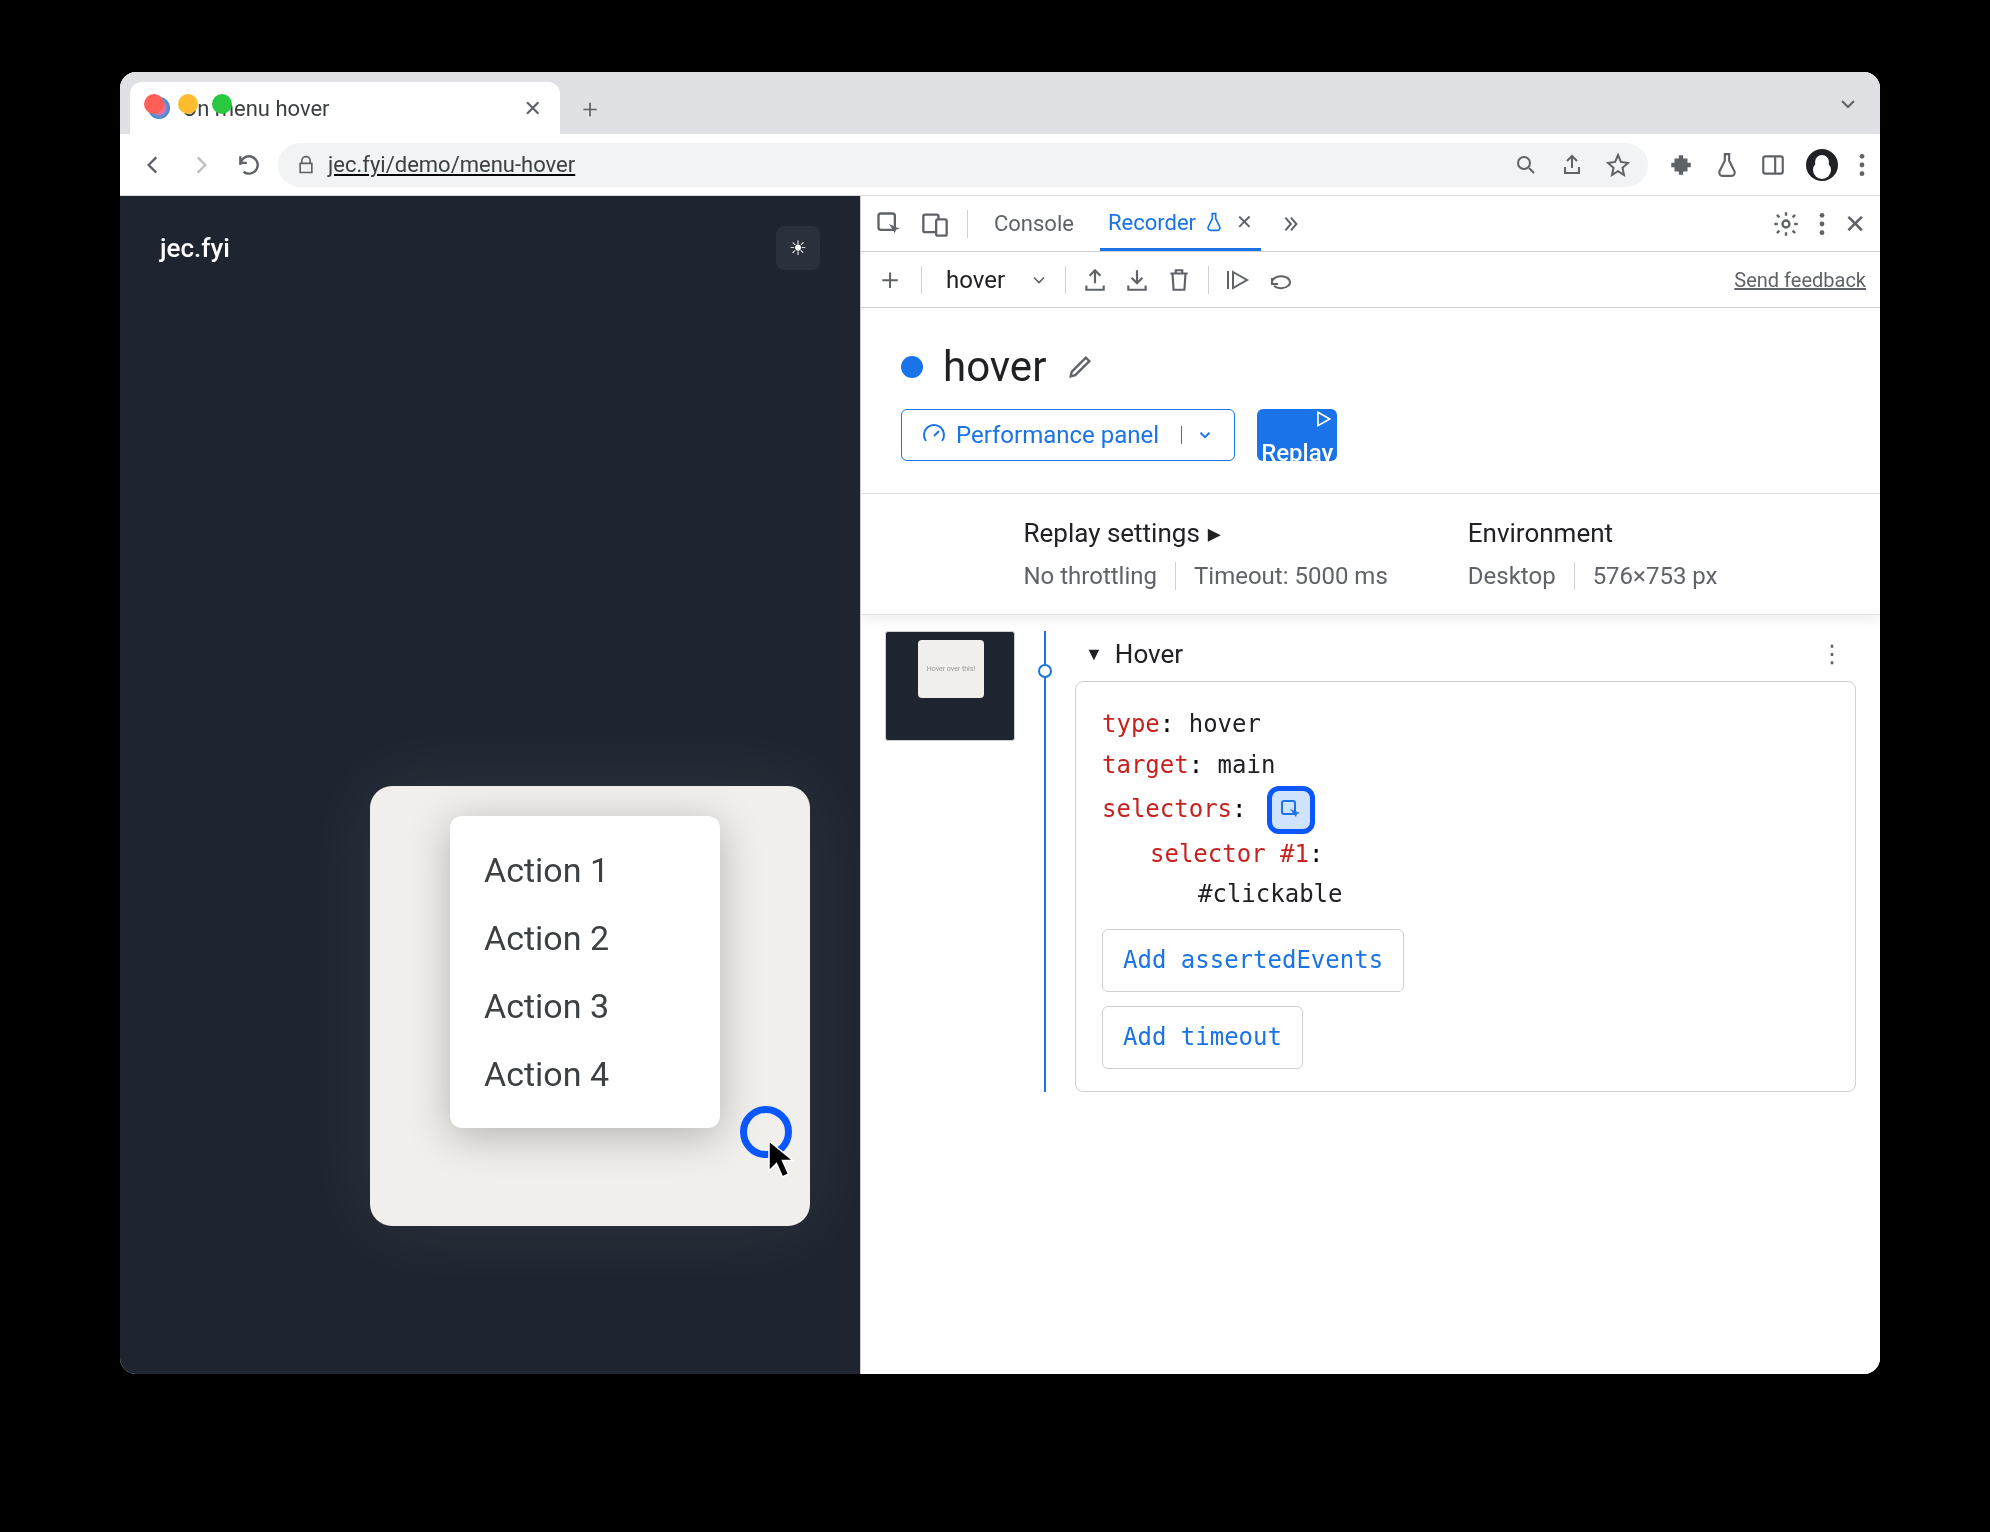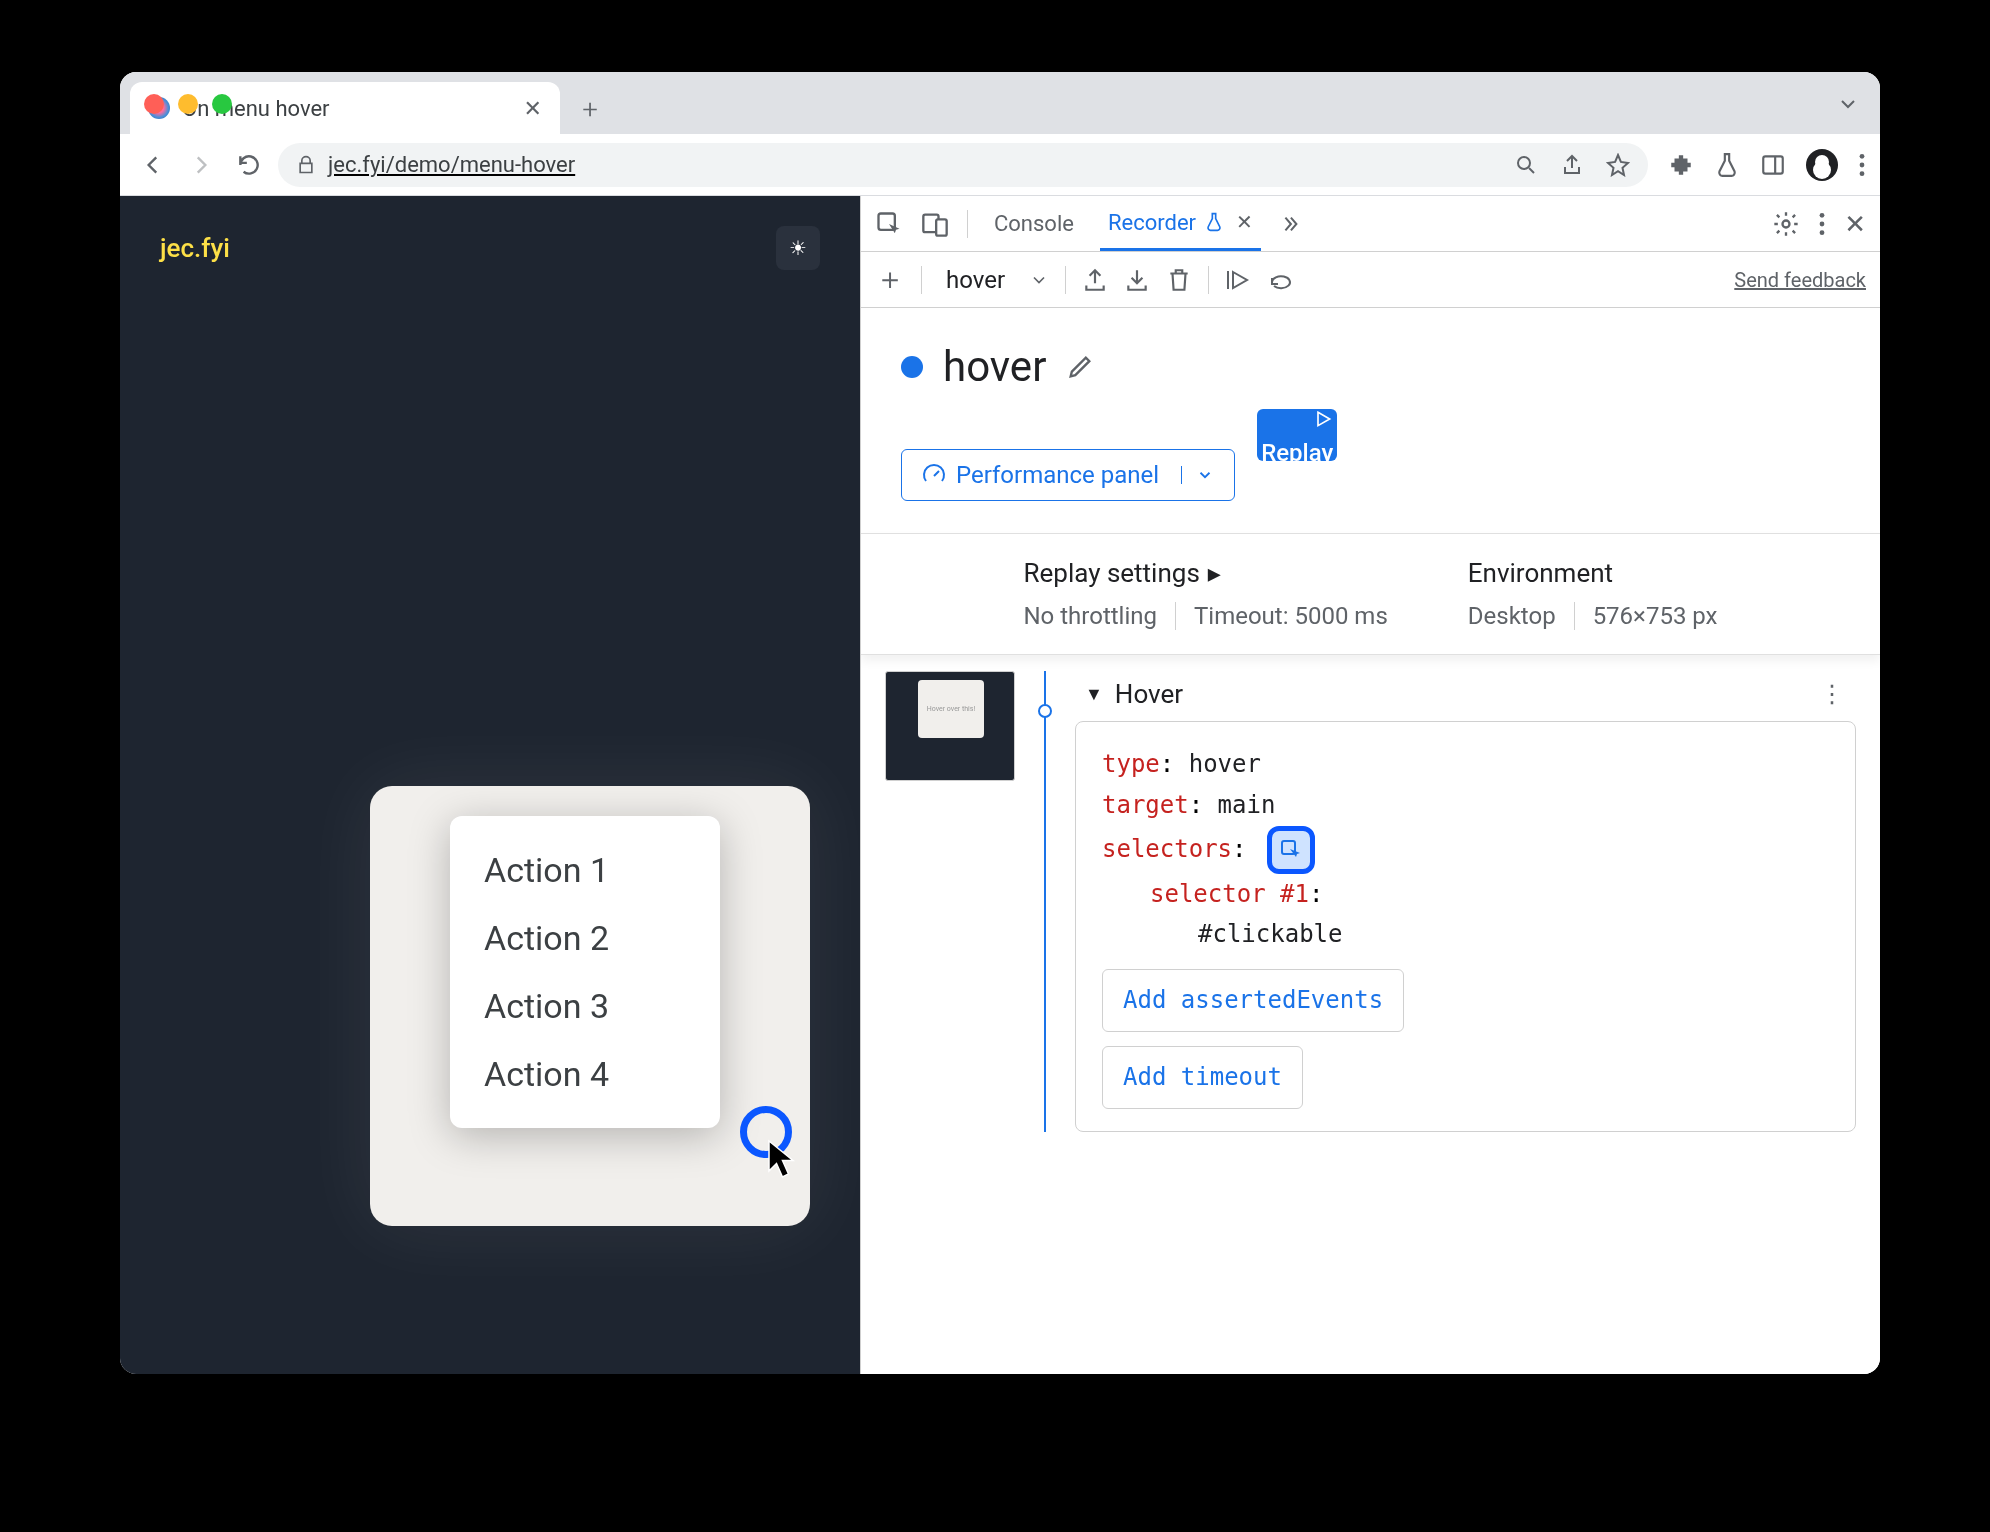--- a/index.html
+++ b/index.html
@@ -38,21 +38,21 @@
   .url { font-size:22px; color:#3c4043; flex:1; }
   .addr-icons { display:flex; gap:22px; color:#5f6368; align-items:center; }
   .ext-icons { display:flex; gap:20px; color:#5f6368; align-items:center; padding-left:10px; }
   .avatar { width:32px; height:32px; border-radius:50%; background:#202124; display:flex; align-items:center; justify-content:center; }
   .avatar-inner{ width:14px; height:14px; border-radius:50%; background:#fff; box-shadow: 0 8px 0 2px #fff; margin-top:-6px; }
   
   .content { flex:1; display:flex; overflow:hidden; }
   
   .page { width: 740px; background:#1e2530; position:relative; overflow:hidden; }
   .page-header { position:absolute; top:30px; left:40px; right:40px; display:flex; justify-content:space-between; align-items:center; }
-  .brand { color:#fde047; font-size:26px; font-weight:500; }
+  .brand { color:#ffffff; font-size:26px; font-weight:500; }
   .theme-toggle { width:44px; height:44px; background:#2a313d; border-radius:8px; display:flex; align-items:center; justify-content:center; color:#fff; font-size:20px; }
   .card {
     position:absolute; left:250px; top:590px; width:440px; height:440px;
     background:#f1efec; border-radius:22px; box-shadow: 0 0 80px rgba(255,255,255,.08);
     display:flex; align-items:center; justify-content:center;
   }
   .placeholder-text { font-size:38px; color:#bcb9b4; letter-spacing:2px; }
   .menu {
     position:absolute; left:330px; top:620px; width:270px;
     background:#fff; border-radius:12px; box-shadow: 0 8px 40px rgba(0,0,0,.25);
@@ -77,21 +77,21 @@
   .dt-toolbar .spacer{flex:1;}
   .link { text-decoration:underline; color:#5f6368; font-size:20px; }
   .dt-body { flex:1; overflow:auto; }
   .hdr-title { display:flex; align-items:center; gap:20px; padding: 34px 40px 18px; }
   .blue-dot{ width:22px; height:22px; border-radius:50%; background:#1a73e8; }
   .hdr-title h1{ font-size:42px; font-weight:400; color:#202124; }
   .edit-ic{ color:#5f6368; }
   .btn-row { padding: 0 40px 32px; display:flex; gap:22px; }
   .btn-outline {
     display:flex; align-items:center; gap:10px; border:1.5px solid #1a73e8; color:#1a73e8;
-    border-radius:6px; height:52px; padding:0 20px; font-size:24px;margin-top:40px;
+    border-radius:6px; height:52px; padding:0 20px; font-size:24px;
   }
   .btn-outline .caret{ border-left:1.5px solid #1a73e8; margin-left:12px; padding-left:14px; }
   .btn-primary {
     display:flex; align-items:flex-end; gap:10px; background:#1a73e8; color:#fff;
     border-radius:6px; height:52px; padding:0 4px; font-size:24px; font-weight:500;flex-direction:column;
   }
   .btn-primary .caret{ border-left:1px solid rgba(255,255,255,.5); margin-left:12px; padding-left:14px; }
   .settings-bar {
     border-top:1px solid #e0e0e0; border-bottom:1px solid #e0e0e0;
     display:flex; padding: 24px 40px; gap:80px;

